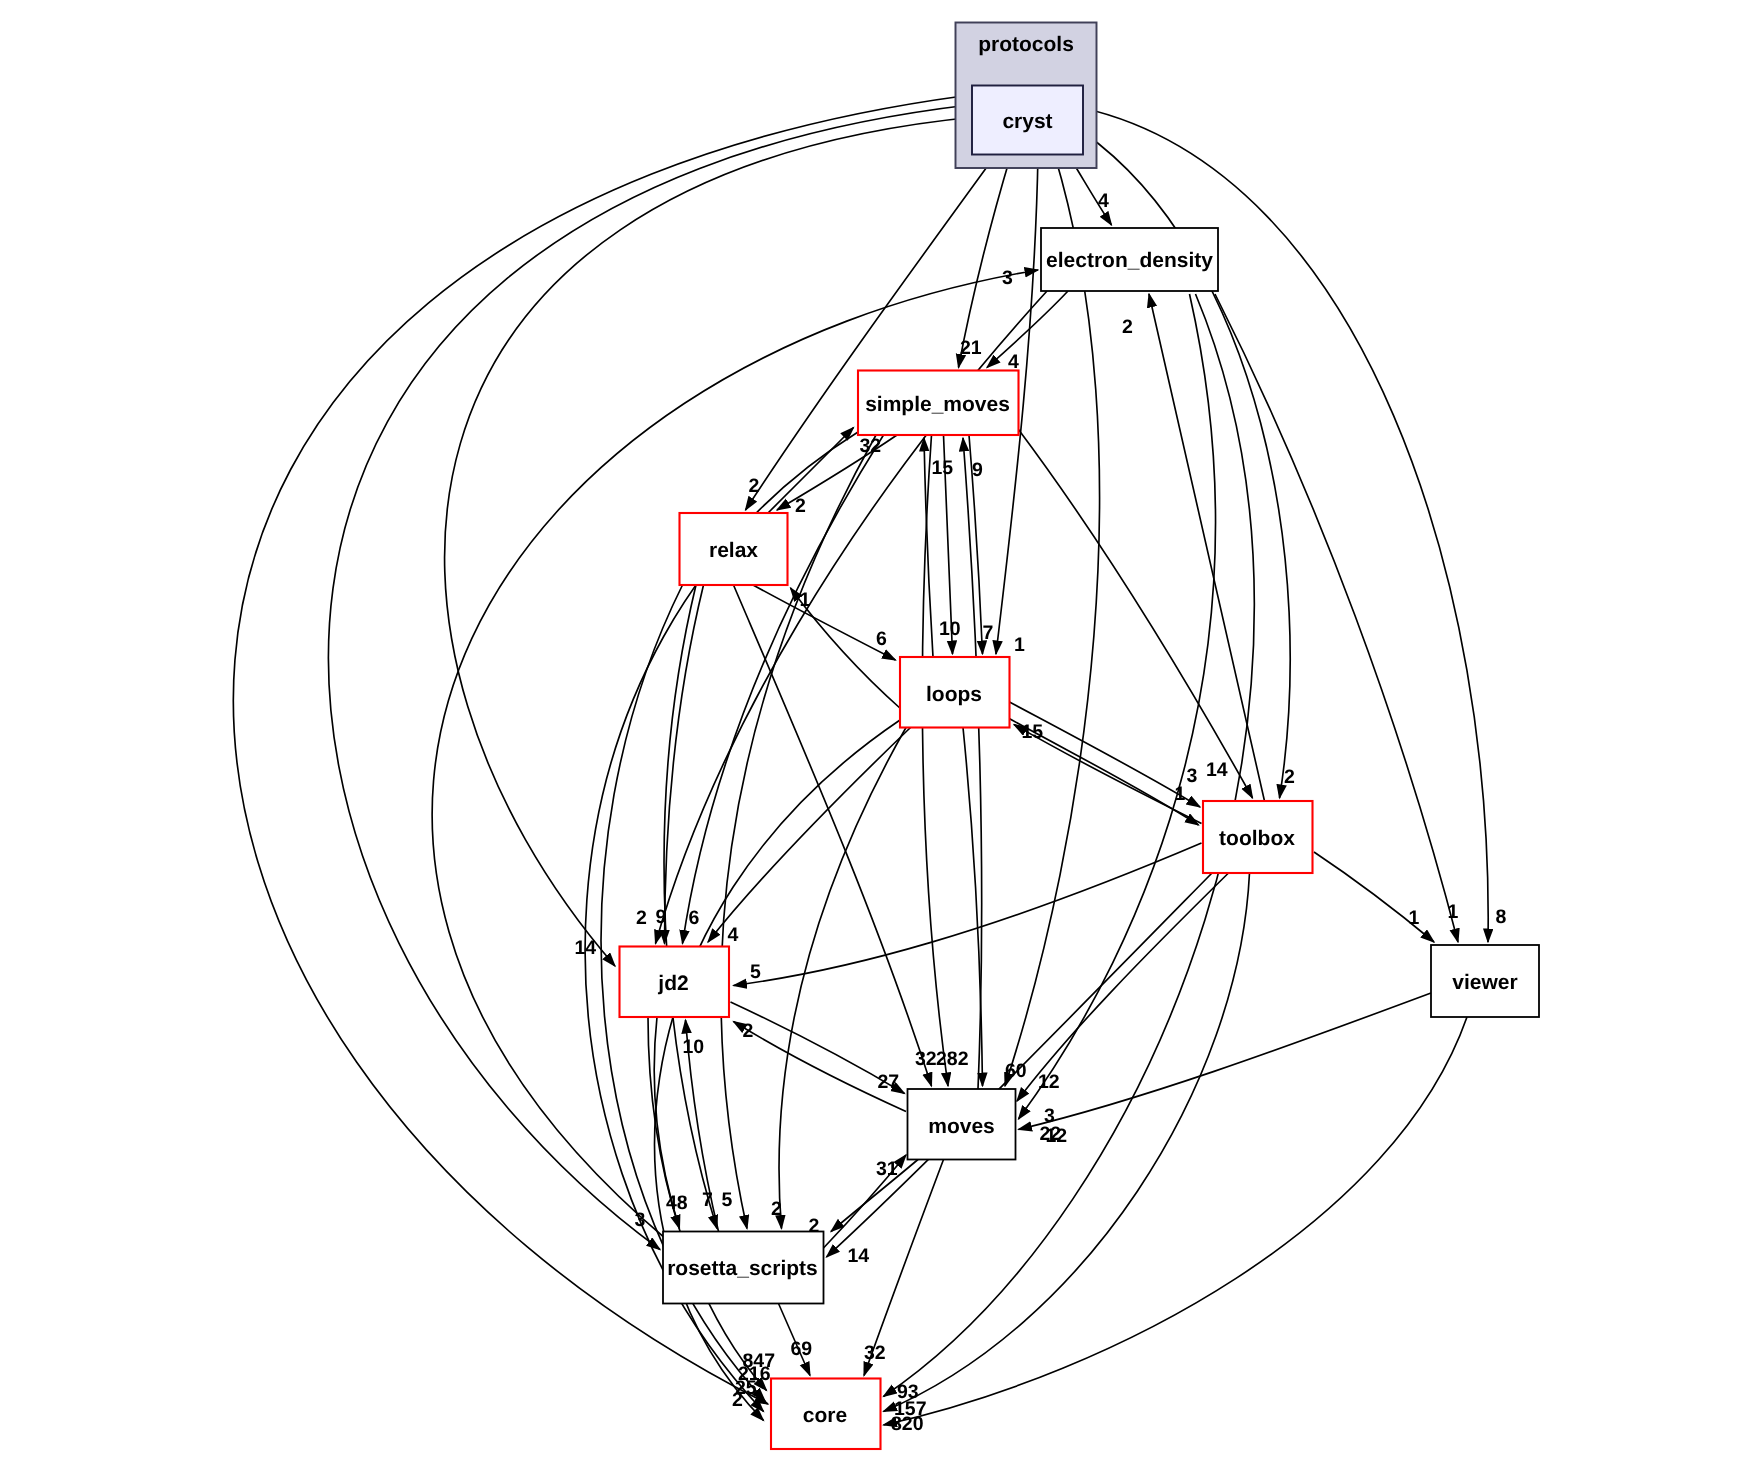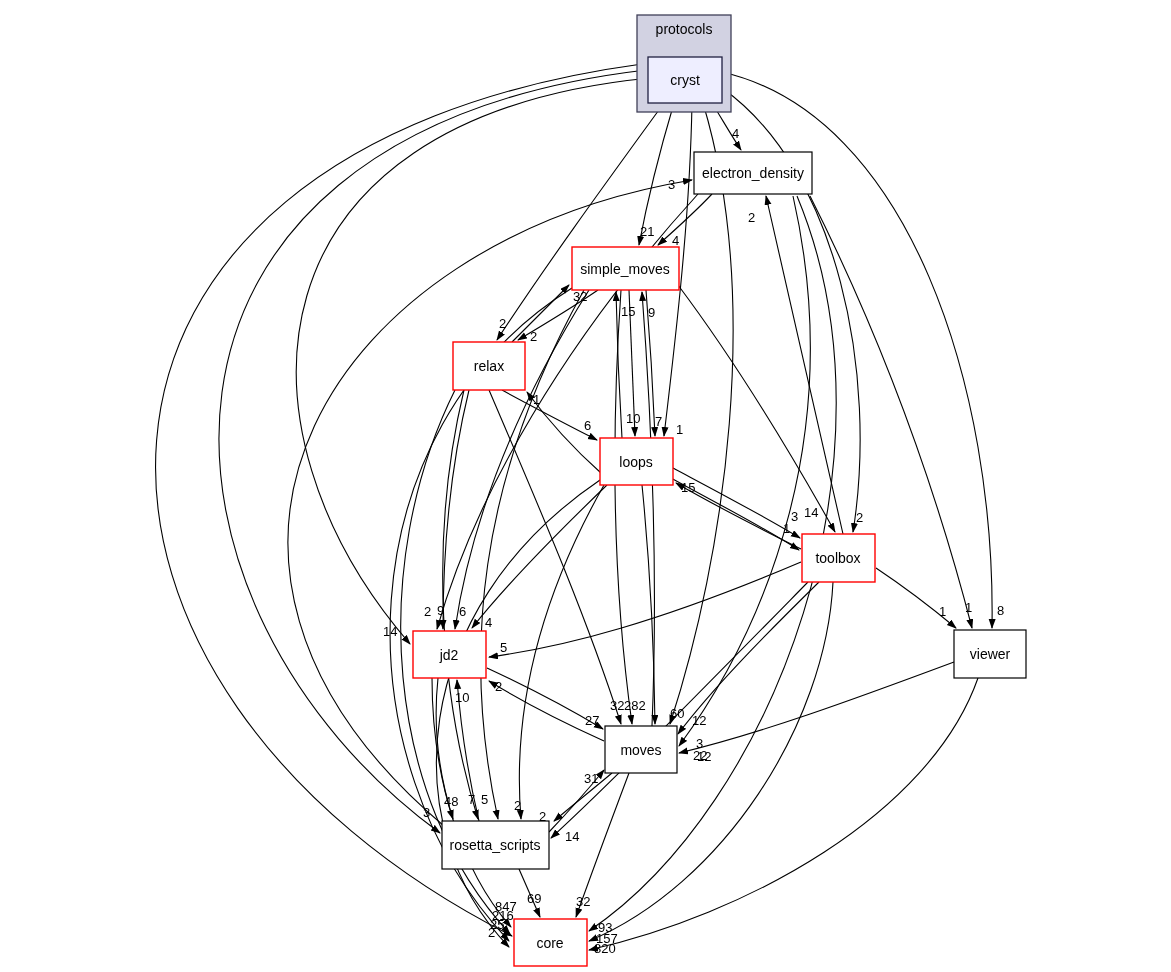--- a/index.html
+++ b/index.html
@@ -1,16 +1,16 @@
 <!DOCTYPE html>
 <html><head>
 <meta charset="utf-8">
 <style>
   html,body{margin:0;padding:0;background:#ffffff;}
-  .stage{width:1171px;height:972px;position:relative;background:#ffffff;overflow:hidden;}
+  .stage{width:1171px;height:972px;position:relative;background:#ffffff;overflow:hidden;font-weight:bold;}
   svg{display:block;}
   text{font-family:"Liberation Sans","DejaVu Sans",sans-serif;fill:#000000;}
   .node-label{font-size:14px;}
   .edge-label{font-size:13px;}
   .cluster-label{font-size:14px;}
   path.edge{fill:none;stroke:#000000;stroke-width:1.1;}
 </style>
 </head>
 <body>
 

